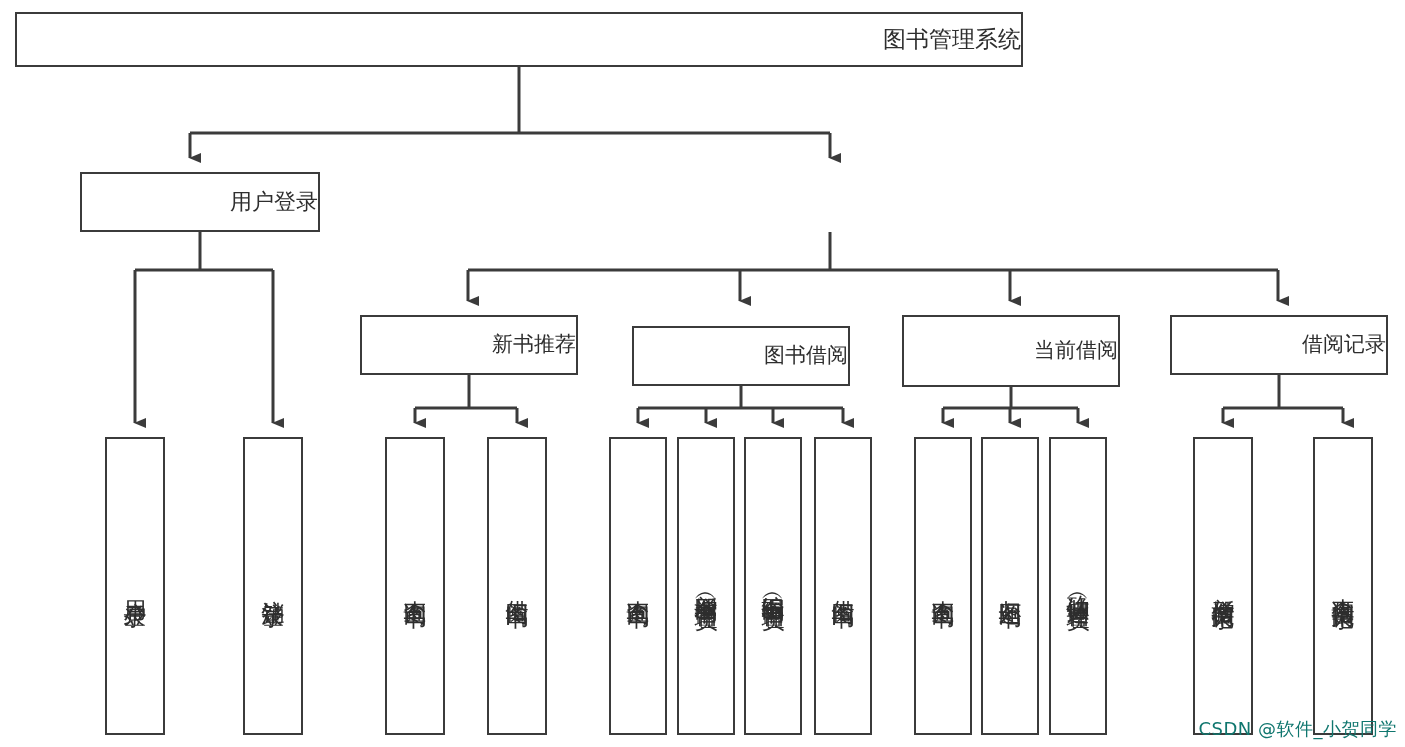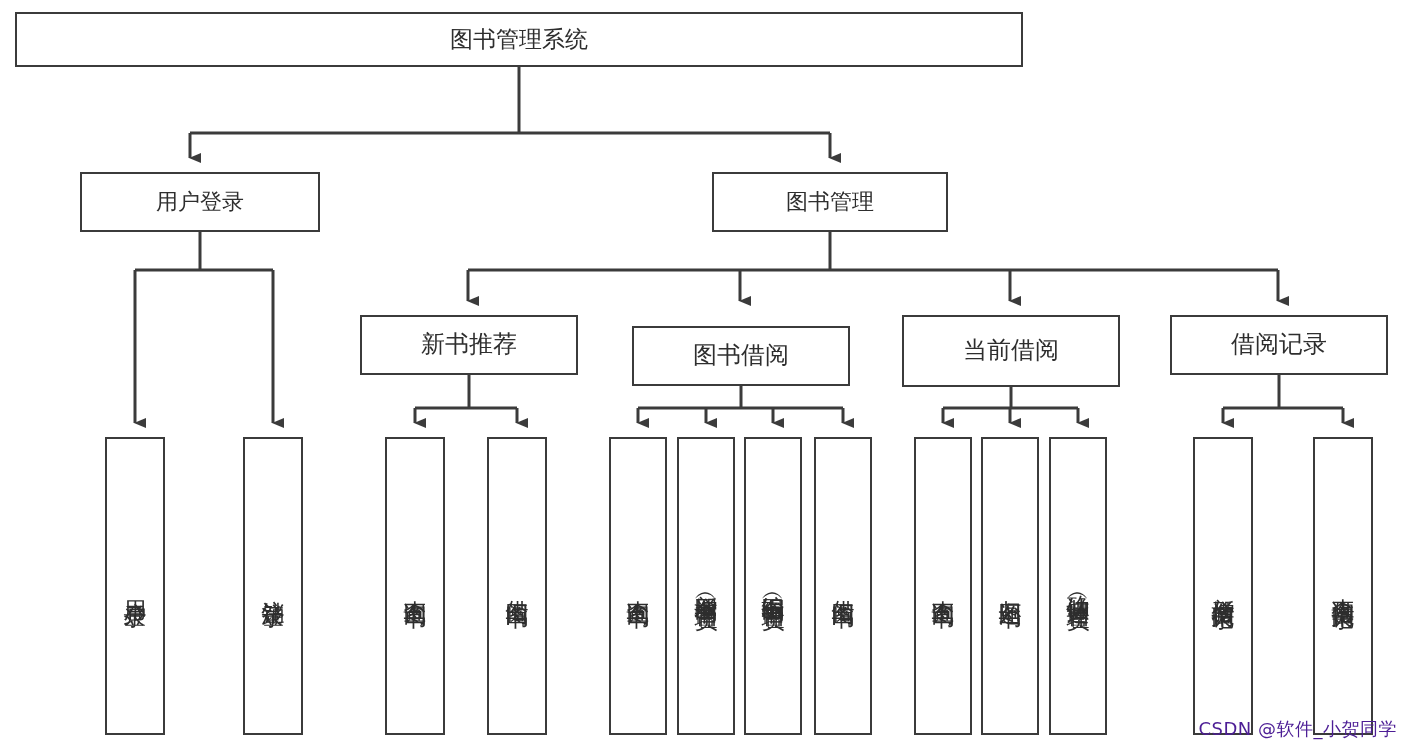--- a/index.html
+++ b/index.html
@@ -24,51 +24,51 @@
     width: 1405px;
     height: 747px;
   }
   .node {
     position: absolute;
     box-sizing: border-box;
     border: 2px solid #3b3b3b;
     background: #ffffff;
     display: flex;
     align-items: center;
-    justify-content: center;
+    justify-content: flex-end;
     color: #2e2e2e;
   }
   .node-label {
     display: block;
     text-align: center;
     line-height: 1.22;
     color: #2e2e2e;
   }
   .lvl0 .node-label { font-size: 23px; }
   .lvl1 .node-label { font-size: 22px; }
-  .lvl2 .node-label { font-size: 24px; }
+  .lvl2 .node-label { font-size: 21px; }
   .leaf .node-label {
     writing-mode: vertical-rl;
     text-orientation: upright;
     font-size: 23px;
     letter-spacing: 2px;
     line-height: 1;
     white-space: nowrap;
   }
   .leaf {
     align-items: center;
     justify-content: center;
     padding: 4px 0;
   }
   #watermark {
     position: absolute;
     right: 8px;
     bottom: 6px;
     font-size: 18px;
-    color: #4c1d95;
+    color: #0f766e;
     white-space: nowrap;
     letter-spacing: 0.5px;
   }
 </style>
 </head>
 <body>
 
 <div id="canvas">
 
   <svg id="svg-layer" viewBox="0 0 1405 747" xmlns="http://www.w3.org/2000/svg">
@@ -121,23 +121,20 @@
     </g>
   </svg>
 
   <div class="node lvl0" id="node-root" style="left: 15px; top: 12px; width: 1008px; height: 55px;">
     <span class="node-label">图书管理系统</span>
   </div>
 
   <div class="node lvl1" id="node-l1-0" style="left: 80px; top: 172px; width: 240px; height: 60px;">
     <span class="node-label">用户登录</span>
   </div>
-  <div class="node lvl1" id="node-l1-1" style="left: 712px; top: 172px; width: 236px; height: 60px;">
-    <span class="node-label">图书管理</span>
-  </div>
 
   <div class="node lvl2" id="node-l2-0" style="left: 360px; top: 315px; width: 218px; height: 60px;">
     <span class="node-label">新书推荐</span>
   </div>
   <div class="node lvl2" id="node-l2-1" style="left: 632px; top: 315px; width: 218px; height: 60px; margin-top: 11px;">
     <span class="node-label">图书借阅</span>
   </div>
   <div class="node lvl2" id="node-l2-2" style="left: 902px; top: 315px; width: 218px; height: 72px;">
     <span class="node-label">当前借阅</span>
   </div>

